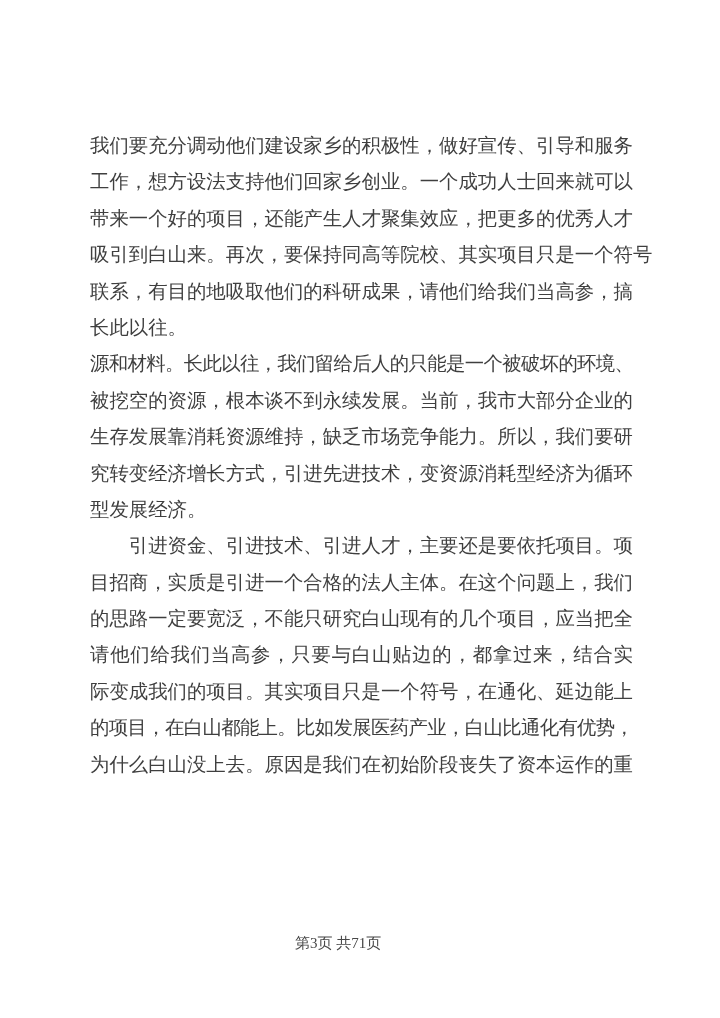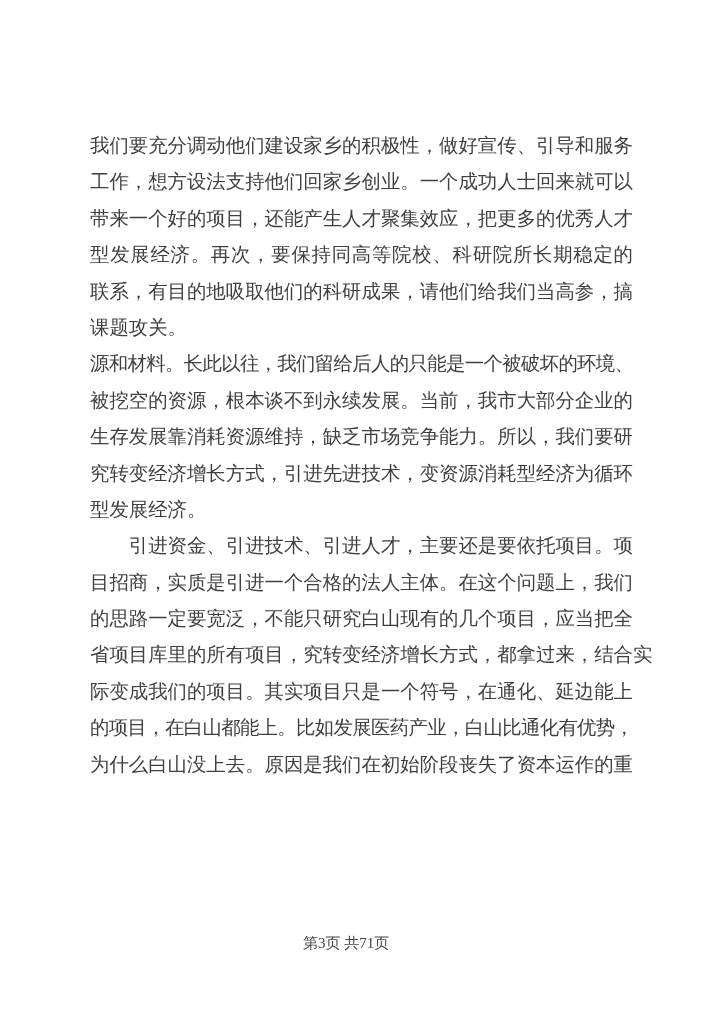--- a/index.html
+++ b/index.html
@@ -40,43 +40,42 @@
   }
   .footer {
     position: absolute;
     top: 932px;
     left: 0;
     width: 676px;
     text-align: center;
     font-size: 15px;
     line-height: 22px;
     color: #474747;
-    padding-left: 8px;
   }
 </style>
 </head>
 <body>
 
 <div class="page">
   <div class="body-text" id="body-text">
       <div class="line">我们要充分调动他们建设家乡的积极性，做好宣传、引导和服务</div>
       <div class="line">工作，想方设法支持他们回家乡创业。一个成功人士回来就可以</div>
       <div class="line">带来一个好的项目，还能产生人才聚集效应，把更多的优秀人才</div>
-      <div class="line">型发展经济。再次，要保持同高等院校、科研院所长期稳定的</div>
+      <div class="line">吸引到白山来。再次，要保持同高等院校、其实项目只是一个符号</div>
       <div class="line">联系，有目的地吸取他们的科研成果，请他们给我们当高参，搞</div>
-      <div class="line para-end">课题攻关。</div>
+      <div class="line para-end">长此以往。</div>
       <div class="line" style="letter-spacing: -0.655172px;">源和材料。长此以往，我们留给后人的只能是一个被破坏的环境、</div>
       <div class="line">被挖空的资源，根本谈不到永续发展。当前，我市大部分企业的</div>
       <div class="line">生存发展靠消耗资源维持，缺乏市场竞争能力。所以，我们要研</div>
       <div class="line">究转变经济增长方式，引进先进技术，变资源消耗型经济为循环</div>
       <div class="line para-end">型发展经济。</div>
       <div class="line indent">引进资金、引进技术、引进人才，主要还是要依托项目。项</div>
       <div class="line">目招商，实质是引进一个合格的法人主体。在这个问题上，我们</div>
       <div class="line">的思路一定要宽泛，不能只研究白山现有的几个项目，应当把全</div>
-      <div class="line">省项目库里的所有项目，究转变经济增长方式，都拿过来，结合实</div>
+      <div class="line">请他们给我们当高参，只要与白山贴边的，都拿过来，结合实</div>
       <div class="line">际变成我们的项目。其实项目只是一个符号，在通化、延边能上</div>
       <div class="line" style="letter-spacing: -0.655172px;">的项目，在白山都能上。比如发展医药产业，白山比通化有优势，</div>
       <div class="line">为什么白山没上去。原因是我们在初始阶段丧失了资本运作的重</div>
     </div>
   <div class="footer">
     <span>第3页 共71页</span>
   </div>
 </div>
 
 </body></html>

